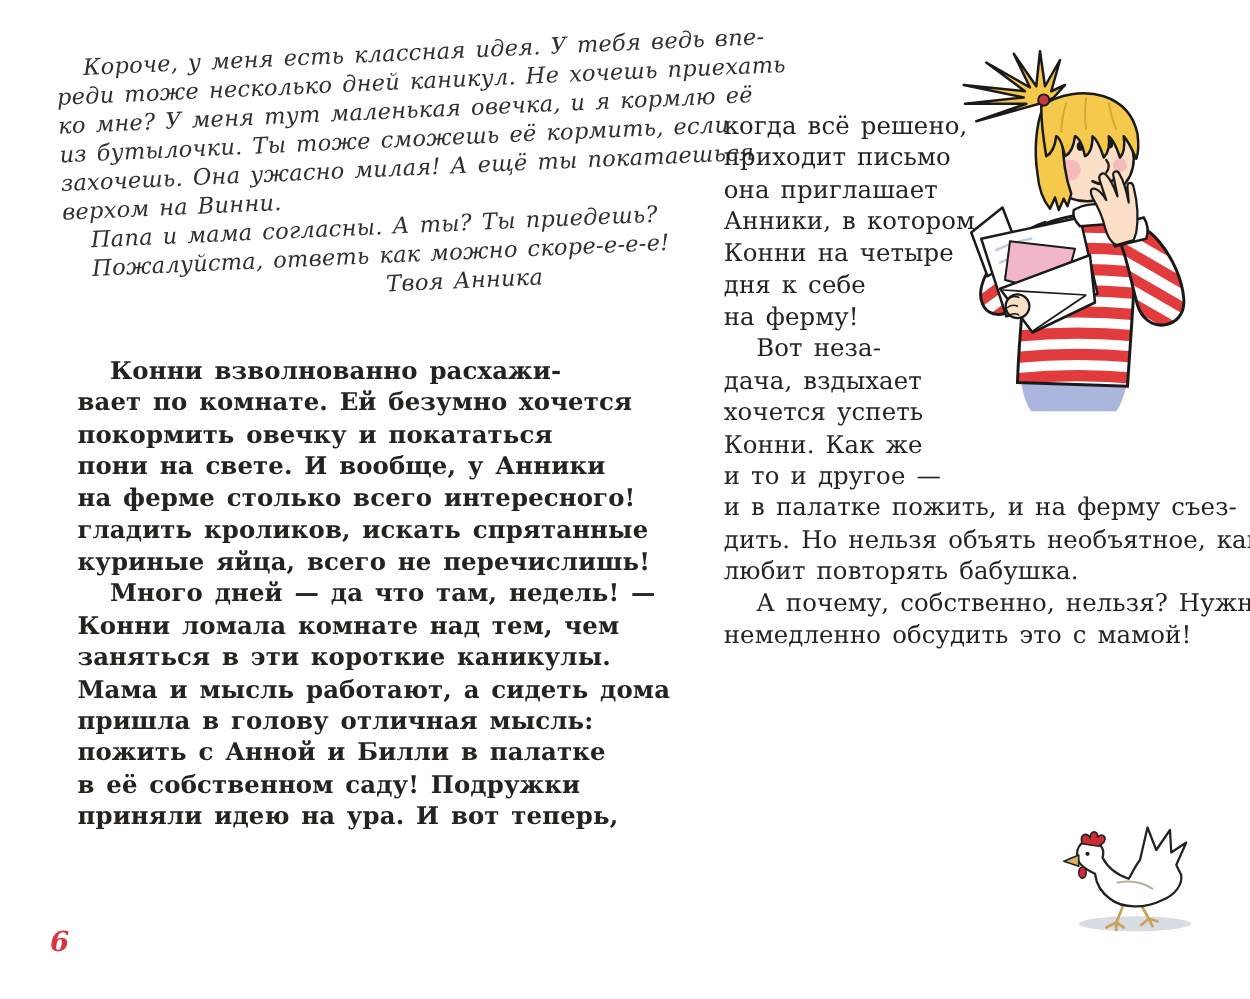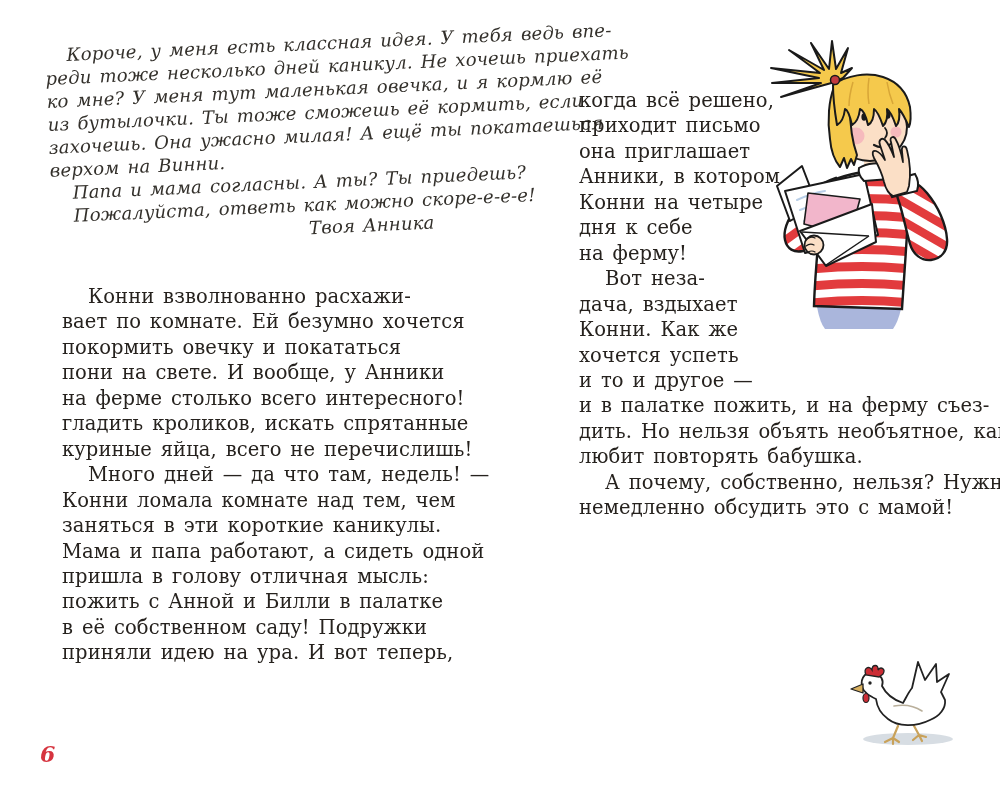--- a/index.html
+++ b/index.html
@@ -17,21 +17,21 @@
     color:#33302b;letter-spacing:.2px;word-spacing:2px;
     transform:rotate(-2.6deg);transform-origin:0 0;
   }
   .letter .ind{text-indent:22px;}
   .letter .sig{text-align:right;padding-right:2px;}
   
   .bodytext{
     font-size:19.5px;line-height:25.45px;word-spacing:2.5px;letter-spacing:.1px;
   }
   .bodytext .ind{text-indent:26px;}
-  .body-left{left:62px;top:284px;width:362px;}
+  .body-left{left:62px;top:284px;width:362px;font-weight:bold;}
   .body-right{left:579px;top:50px;width:372px;margin-top:38px;}
   .pagenum{
     left:40px;top:742px;font-size:22px;line-height:24px;
     font-style:italic;font-weight:bold;
   }
   figure{margin:0;padding:0;}
   .girl-fig{left:757px;top:38px;width:228px;height:304px;}
   .hen-fig{left:846px;top:648px;width:122px;height:102px;}
   svg{display:block;width:100%;height:100%;}
 </style>
@@ -55,43 +55,43 @@
     <div class="ln ind">Конни взволнованно расхажи-</div>
     <div class="ln">вает по комнате. Ей безумно хочется</div>
     <div class="ln">покормить овечку и покататься</div>
     <div class="ln">пони на свете. И вообще, у Анники</div>
     <div class="ln">на ферме столько всего интересного!</div>
     <div class="ln">гладить кроликов, искать спрятанные</div>
     <div class="ln">куриные яйца, всего не перечислишь!</div>
     <div class="ln ind">Много дней — да что там, недель! —</div>
     <div class="ln">Конни ломала комнате над тем, чем</div>
     <div class="ln">заняться в эти короткие каникулы.</div>
-    <div class="ln">Мама и папа работают, а сидеть одной</div>
+    <div class="ln">Мама и мысль работают, а сидеть дома</div>
     <div class="ln">пришла в голову отличная мысль:</div>
     <div class="ln">пожить с Анной и Билли в палатке</div>
     <div class="ln">в её собственном саду! Подружки</div>
     <div class="ln">приняли идею на ура. И вот теперь,</div>
   </div>
 
   <div class="abs pagenum" style="color:#d6343f;">6</div>
 </section>
 
 <section class="abs">
   <div class="abs bodytext body-right">
     <div class="ln">когда всё решено,</div>
     <div class="ln">приходит письмо</div>
     <div class="ln">она приглашает</div>
     <div class="ln">Анники, в котором</div>
     <div class="ln">Конни на четыре</div>
     <div class="ln">дня к себе</div>
     <div class="ln">на ферму!</div>
     <div class="ln ind">Вот неза-</div>
     <div class="ln">дача, вздыхает</div>
+    <div class="ln">хочется успеть</div>
     <div class="ln">Конни. Как же</div>
-    <div class="ln">хочется успеть</div>
     <div class="ln">и то и другое —</div>
     <div class="ln">и в палатке пожить, и на ферму съез-</div>
     <div class="ln">дить. Но нельзя объять необъятное, как</div>
     <div class="ln">любит повторять бабушка.</div>
     <div class="ln ind">А почему, собственно, нельзя? Нужно</div>
     <div class="ln">немедленно обсудить это с мамой!</div>
   </div>
 
   <figure class="abs girl-fig">
     <svg viewBox="0 0 228 304">

